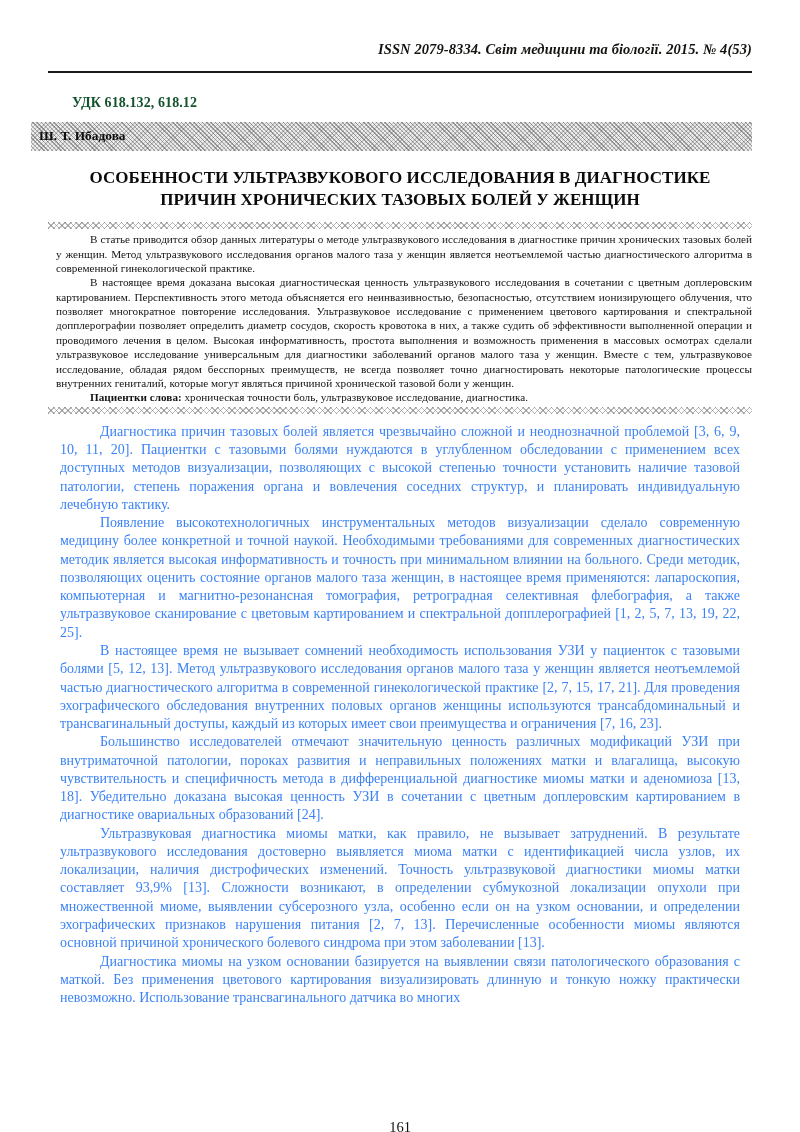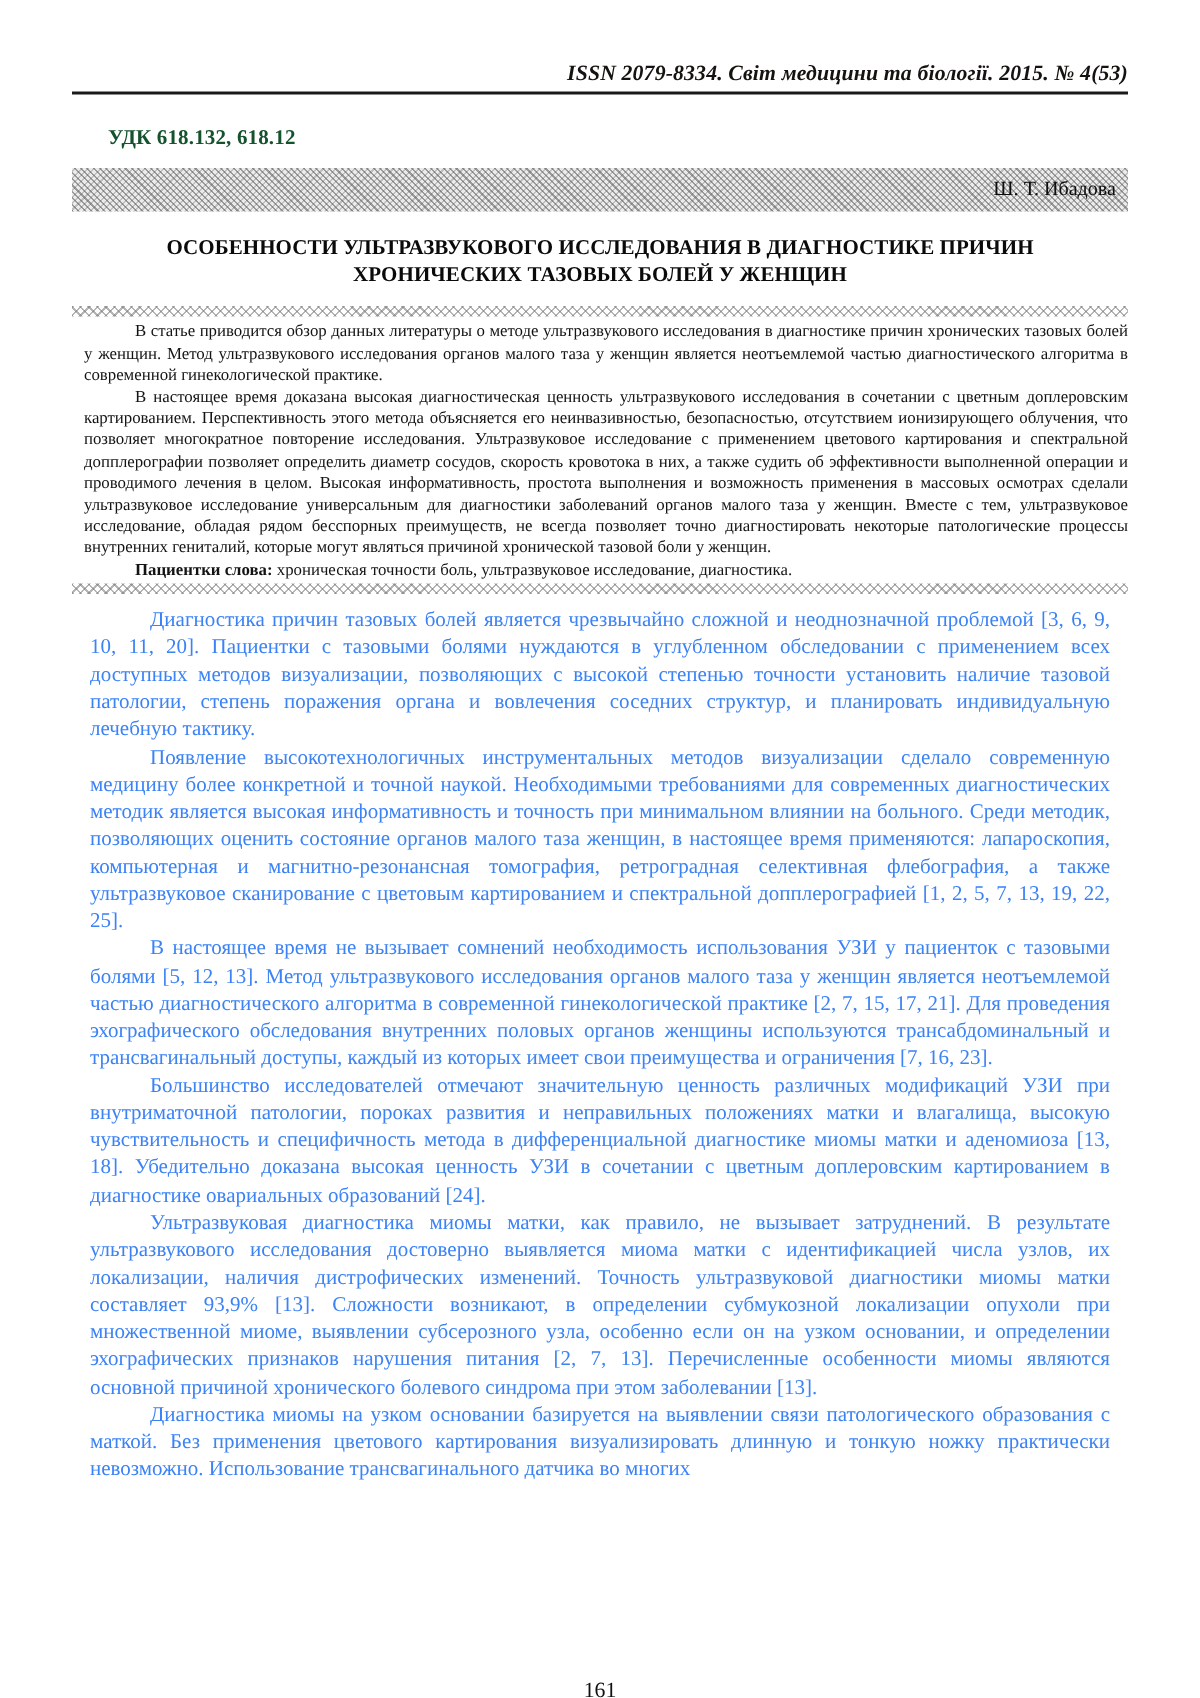--- a/index.html
+++ b/index.html
@@ -28,43 +28,43 @@
   
   .running-head {
     margin: 40px 48px 0 48px;
     text-align: right;
     font-style: italic;
     font-weight: bold;
     font-size: 14.5px;
     letter-spacing: 0.1px;
     color: #15130f;
     line-height: 1.25;
-    padding-bottom: 3px;
+    padding-bottom: 13px;
   }
   .head-rule {
     margin: 0 48px 0 48px;
     height: 0;
     border-top: 2.2px solid #1a1a1a;
   }
 
   
   .udc {
     margin: 22px 0 0 72px;
     font-weight: bold;
     font-size: 14px;
     letter-spacing: 0.1px;
     color: #14532d;
   }
 
   
   .author-block {
-    margin: 11px 48px 0 48px;
+    margin: 11px 48px 0 31px;
     padding: 5px 8px 6px 8px;
-    text-align: right;
-    font-weight: normal;
+    text-align: left;
+    font-weight: bold;
     font-size: 13.4px;
     line-height: 1.33;
     color: #0d0d0d;
     background-color: #ebebeb;
     background-image:
       repeating-linear-gradient(45deg,
         rgba(90,90,90,0.55) 0px,
         rgba(90,90,90,0.55) 1px,
         rgba(255,255,255,0) 1px,
         rgba(255,255,255,0) 3px),
@@ -76,21 +76,21 @@
   }
   .author-name { display: block; }
   .affiliation { display: block; }
   .city { display: block; }
 
   
   .article-title {
     margin: 16px 60px 0 60px;
     text-align: center;
     font-weight: bold;
-    font-size: 14px;
+    font-size: 17px;
     line-height: 1.27;
     letter-spacing: 0.05px;
     color: #0a0a0a;
   }
 
   
   .zigzag {
     margin: 0 48px;
     height: 7px;
     background-color: #ffffff;

